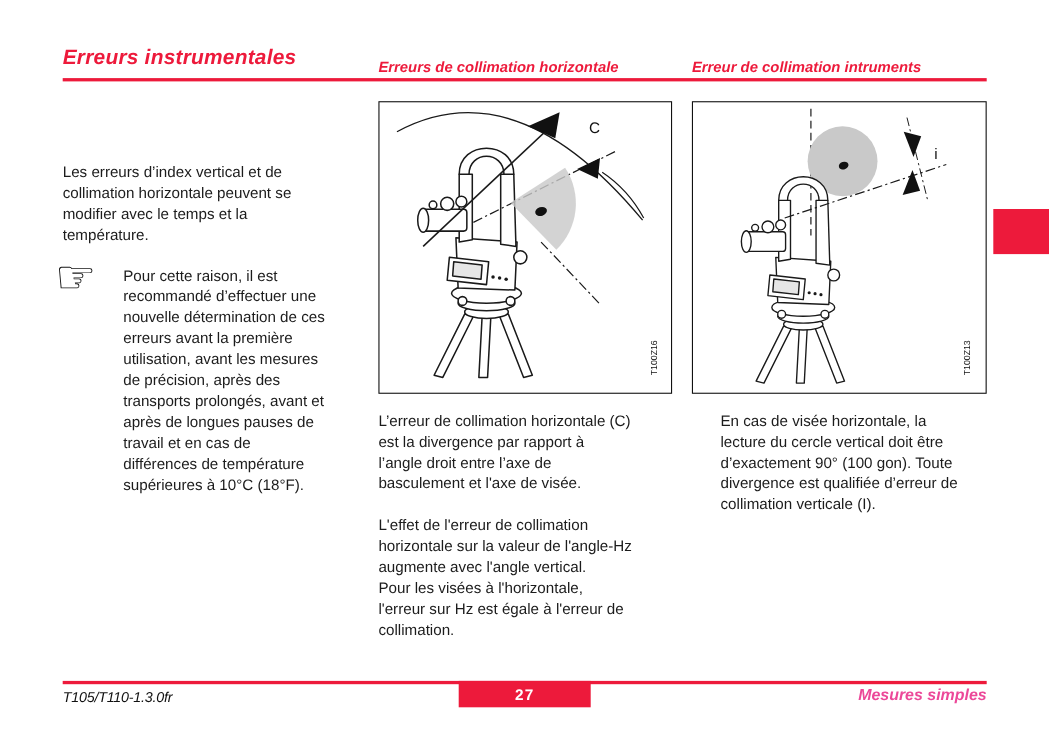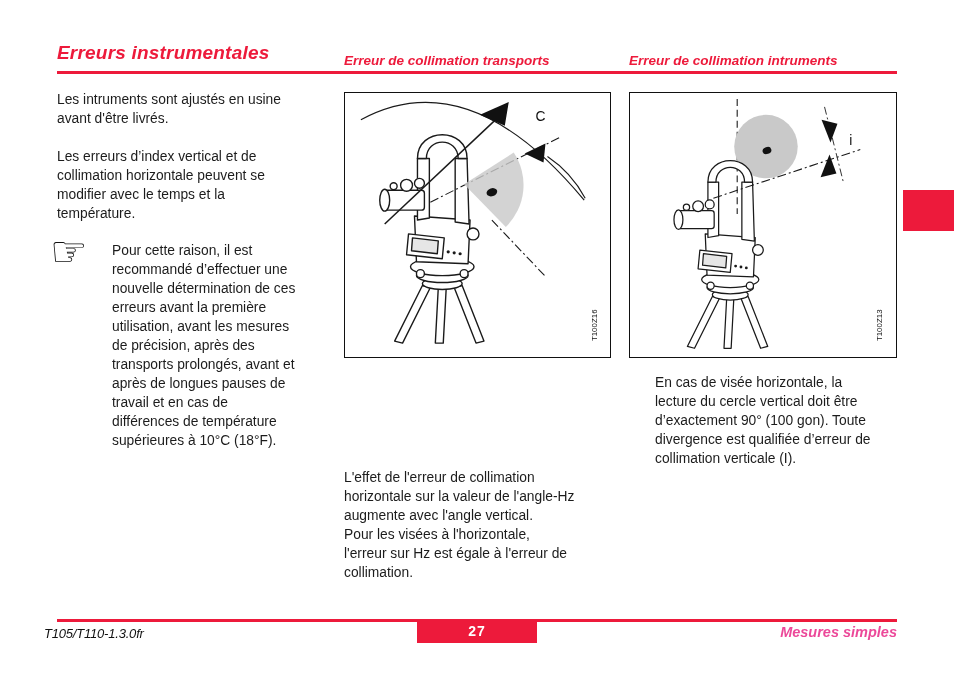--- a/index.html
+++ b/index.html
@@ -40,47 +40,45 @@
     position:absolute;top:92px;width:267px;height:266px;
     border:1.5px solid #111;background:#fff;box-sizing:border-box;
   }
   .figure.f1{left:344px;}
   .figure.f2{left:629px;width:268px;}
   .figure svg{display:block;width:100%;height:100%;}
   .side-tab{
     position:absolute;left:903px;top:190px;width:51px;height:41px;background:#ed1a3b;
   }
   .footer-ref{
-    position:absolute;left:44px;top:626px;font-size:13px;font-style:italic;
+    position:absolute;left:57px;top:626px;font-size:13px;font-style:italic;
     color:#111;letter-spacing:-0.2px;
   }
   .footer-pagebox{
     position:absolute;left:417px;top:619px;width:120px;height:24px;background:#ed1a3b;
     display:flex;align-items:center;justify-content:center;
   }
   .footer-pagebox span{
     color:#ffffff;font-size:14px;font-weight:bold;letter-spacing:1px;
   }
   .footer-section{
     position:absolute;right:57px;top:624px;font-size:14.5px;font-weight:bold;
     font-style:italic;color:#ec4899;
   }
 </style>
 </head>
 <body>
 
 <div class="page">
 
   <div class="page-title">Erreurs instrumentales</div>
-  <div class="col-title c2">Erreur de collimation transports</div>
+  <div class="col-title c2">Erreurs de collimation horizontale</div>
   <div class="col-title c3">Erreur de collimation intruments</div>
   <div class="rule top"></div>
 
-  <div class="body-text p-left1">Les intruments sont ajustés en usine
-avant d'être livrés.</div>
   <div class="body-text p-left2">Les erreurs d’index vertical et de
 collimation horizontale peuvent se
 modifier avec le temps et la
 température.</div>
   <div class="note-icon">☞</div>
   <div class="body-text p-note">Pour cette raison, il est
 recommandé d’effectuer une
 nouvelle détermination de ces
 erreurs avant la première
 utilisation, avant les mesures
@@ -165,20 +163,24 @@
       <line x1="196" y1="14" x2="215" y2="90" stroke="#1a1a1a" stroke-width="0.9" stroke-dasharray="8 3 2 3"></line>
 
       <polygon points="202,50 193,27 209,31" fill="#111"></polygon>
       <polygon points="201,62 192,85 208,81" fill="#111"></polygon>
 
       <text x="221" y="52" font-size="14" fill="#111" font-family="Liberation Sans, sans-serif">i</text>
       <text transform="translate(254,250) rotate(-90)" font-size="8" fill="#111" font-family="Liberation Sans, sans-serif">T100Z13</text>
     </svg>
   </div>
 
+  <div class="body-text p-mid1">L’erreur de collimation horizontale (C)
+est la divergence par rapport à
+l’angle droit entre l’axe de
+basculement et l'axe de visée.</div>
   <div class="body-text p-mid2">L'effet de l'erreur de collimation
 horizontale sur la valeur de l'angle-Hz
 augmente avec l'angle vertical.
 Pour les visées à l'horizontale,
 l'erreur sur Hz est égale à l'erreur de
 collimation.</div>
 
   <div class="body-text p-right1">En cas de visée horizontale, la
 lecture du cercle vertical doit être
 d’exactement 90° (100 gon). Toute

